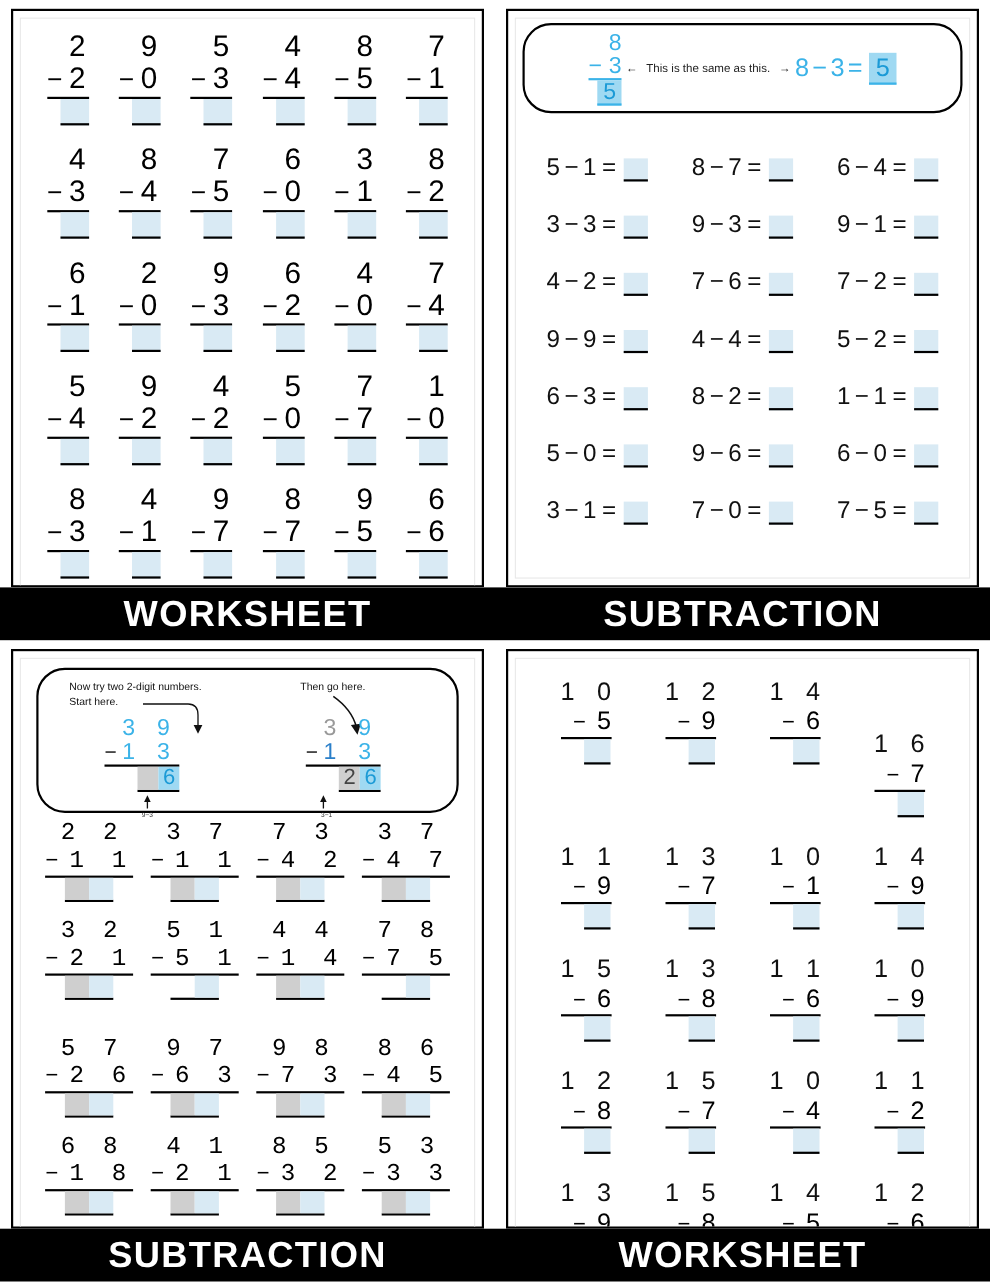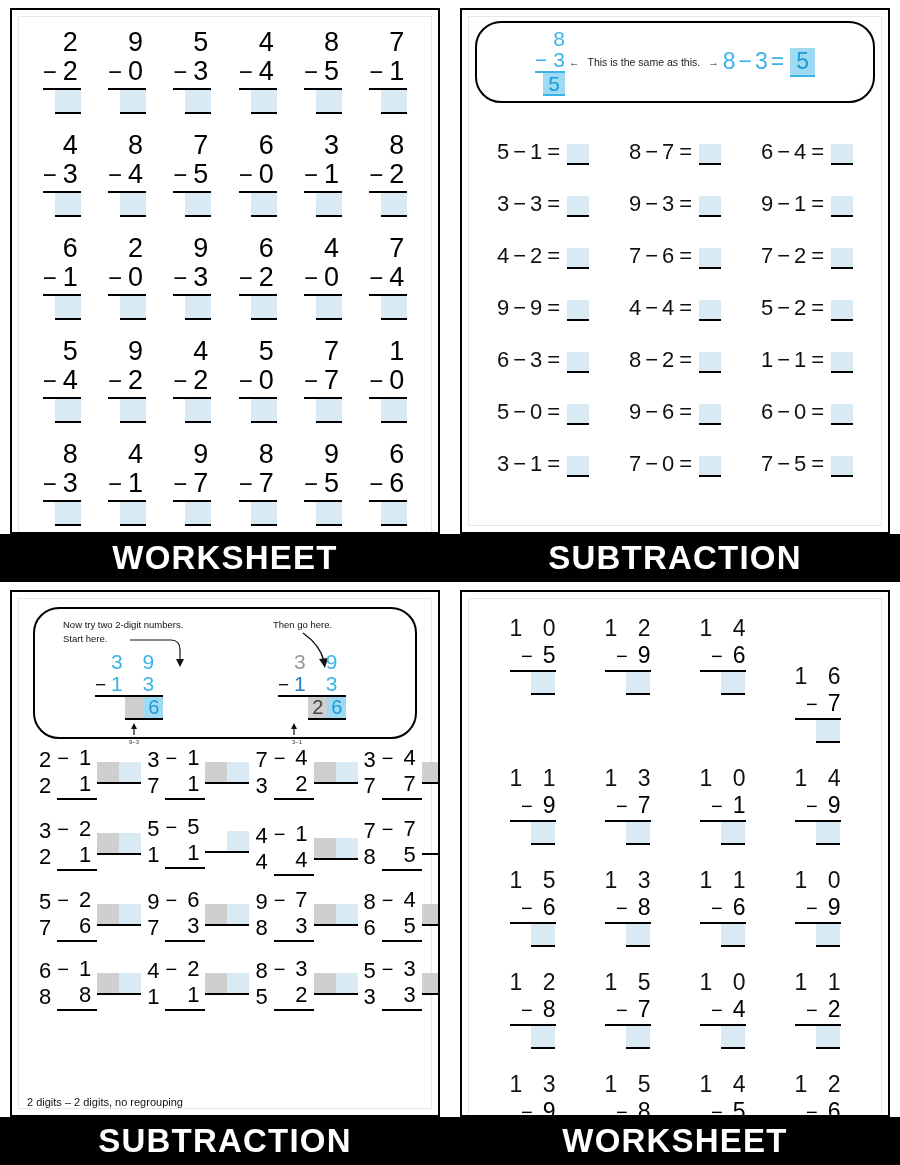--- a/index.html
+++ b/index.html
@@ -104,21 +104,21 @@
   .cc-prob{position:absolute;display:flex;flex-direction:column;align-items:flex-end;font-size:21px;line-height:1.05;}
   .cc-prob .r1{letter-spacing:7px;padding-right:2px;}
   .cc-prob .r2{display:flex;align-items:baseline;border-bottom:2px solid #000;}
   .cc-prob .r2 .m{margin-right:5px;color:#111;font-size:19px;}
   .cc-prob .r2 .d{letter-spacing:7px;padding-right:2px;}
   .cc-ans{display:flex;border-bottom:2px solid #000;}
   .cc-ans span{width:19px;text-align:center;font-size:20px;}
   .tinylbl{position:absolute;font-size:6px;color:#333;text-align:center;}
 
   .dgrid{display:grid;grid-template-columns:repeat(4,1fr);padding:0 14px;}
-  .dprob{display:flex;flex-direction:row;align-items:center;}
+  .dprob{display:flex;flex-direction:column;align-items:center;font-family:Liberation Mono, monospace;}
   .dprob .r1{font-size:22px;letter-spacing:6px;padding-left:6px;}
   .dprob .r2{display:flex;align-items:baseline;border-bottom:2.5px solid #000;padding-bottom:1px;}
   .dprob .r2 .m{font-size:20px;margin-right:4px;}
   .dprob .r2 .d{font-size:22px;letter-spacing:6px;padding-left:6px;}
   .dprob .ansrow{display:flex;border-bottom:2.5px solid #000;}
   .dprob .ansrow .c{width:22px;height:20px;}
   .c-gray{background:#cfcfcf;}
   .c-blue{background:#d9eaf4;}
   .c-none{background:transparent;}
   .footlabel{font-size:11px;color:#111;padding:0 8px;}
@@ -722,21 +722,21 @@
               <div class="r1">3 2</div>
               <div class="r2">
                 <span class="m">−</span>
                 <span class="d">2 1</span>
               </div>
               <div class="ansrow">
                 <span class="c c-gray"></span>
                 <span class="c c-blue"></span>
               </div>
             </div>
-            <div class="dprob" style="margin-bottom: 18px; text-align: right;">
+            <div class="dprob" style="margin-bottom: 32px; text-align: right;">
               <div class="r1">5 1</div>
               <div class="r2">
                 <span class="m">−</span>
                 <span class="d">5 1</span>
               </div>
               <div class="ansrow">
                 <span class="c c-none"></span>
                 <span class="c c-blue"></span>
               </div>
             </div>

